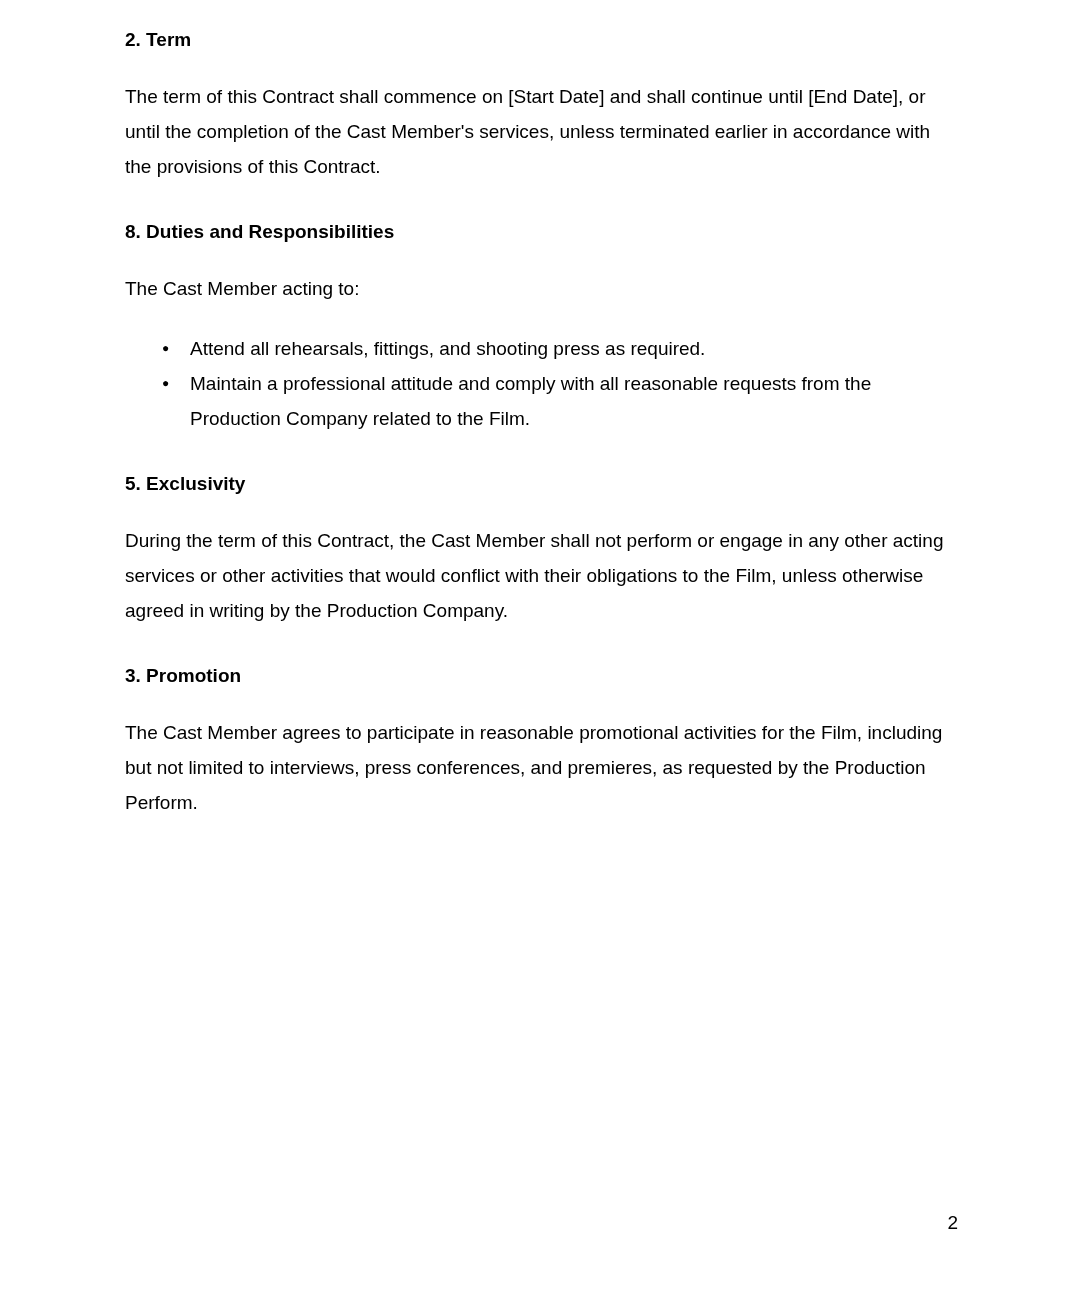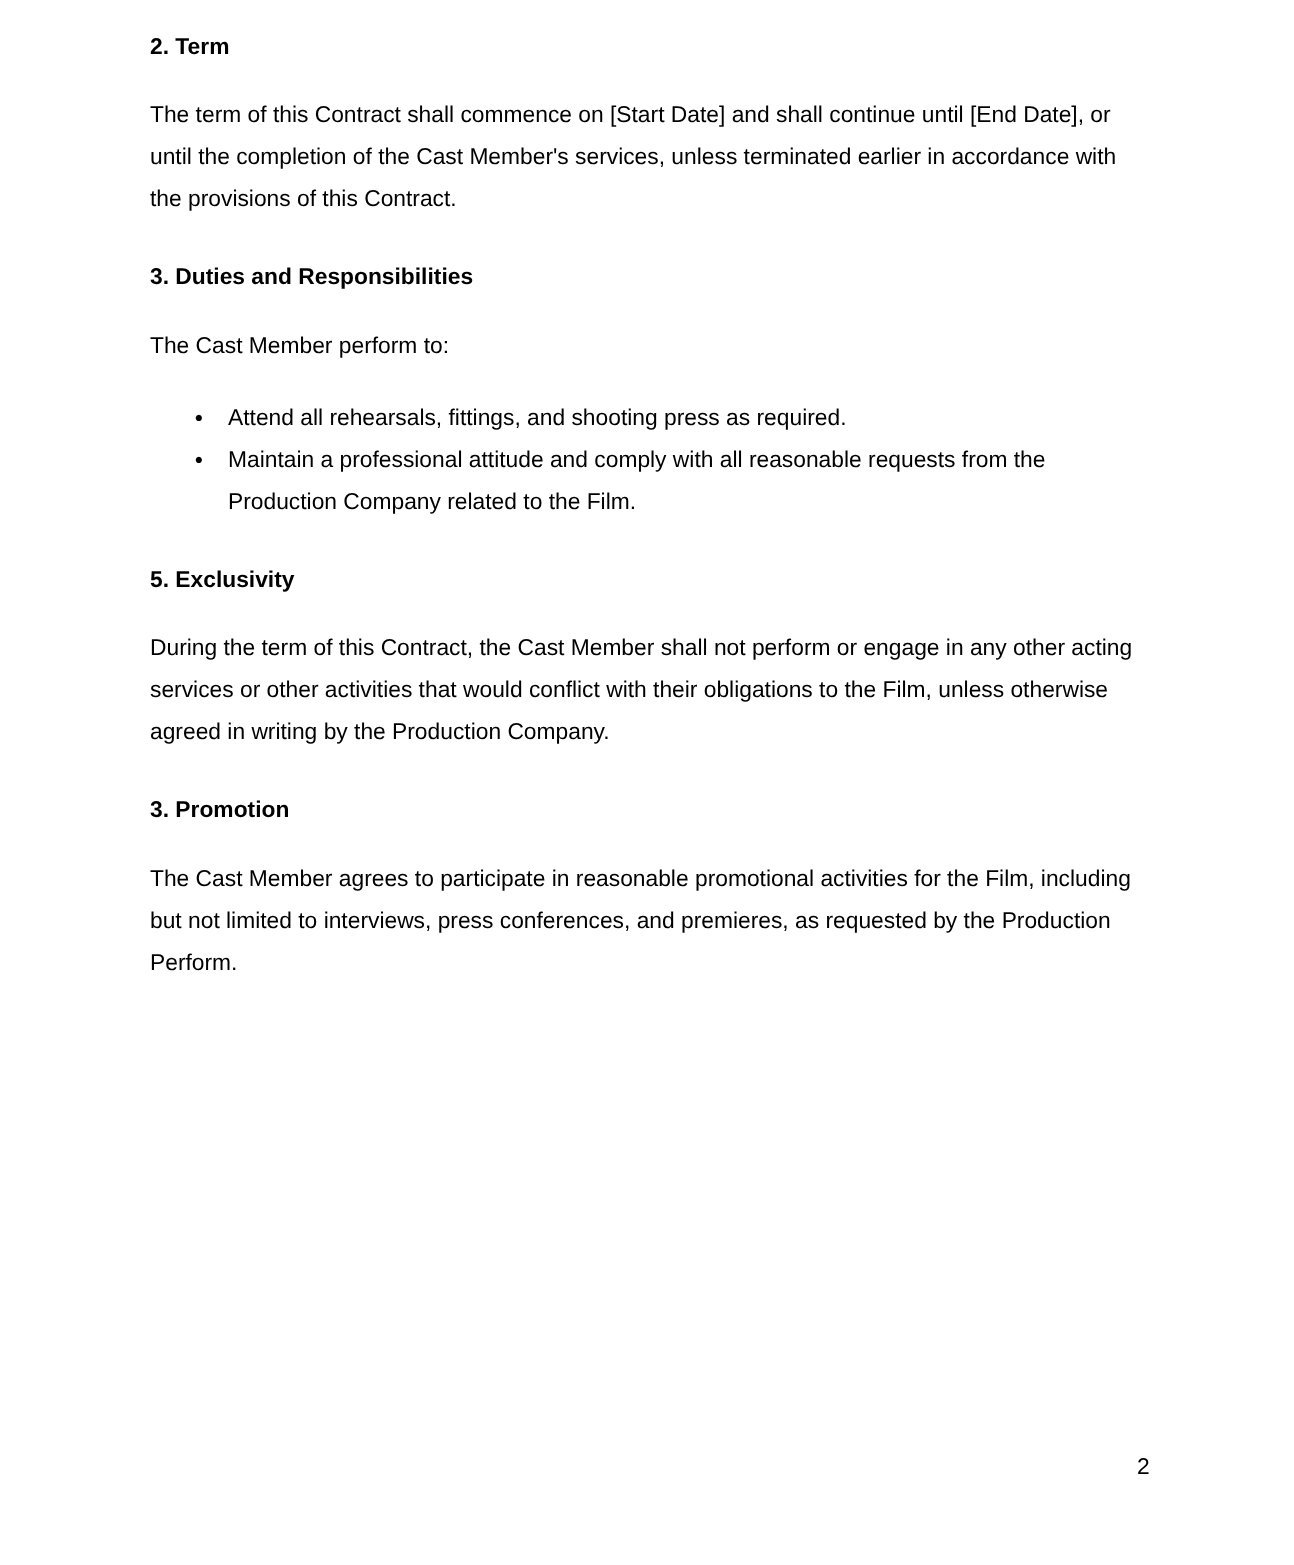--- a/index.html
+++ b/index.html
@@ -62,22 +62,22 @@
 
 <div class="page">
 
   <section>
     <h2 class="doc-heading first">2. Term</h2>
     <p class="doc-para">The term of this Contract shall commence on [Start Date] and shall continue until [End Date], or until the completion of the Cast Member's services, unless terminated earlier in accordance with the provisions of this Contract.</p>
   </section>
 
 
   <section>
-    <h2 class="doc-heading">3. Duties and Responsibilities</h2>
-    <p class="doc-para">The Cast Member perform to:</p>
+    <h2 class="doc-heading">8. Duties and Responsibilities</h2>
+    <p class="doc-para">The Cast Member acting to:</p>
     <ul class="doc-list">
       <li>Attend all rehearsals, fittings, and shooting press as required.</li>
       <li>Maintain a professional attitude and comply with all reasonable requests from the Production Company related to the Film.</li>
     </ul>
   </section>
 
   <section>
     <h2 class="doc-heading">5. Exclusivity</h2>
     <p class="doc-para">During the term of this Contract, the Cast Member shall not perform or engage in any other acting services or other activities that would conflict with their obligations to the Film, unless otherwise agreed in writing by the Production Company.</p>
   </section>

